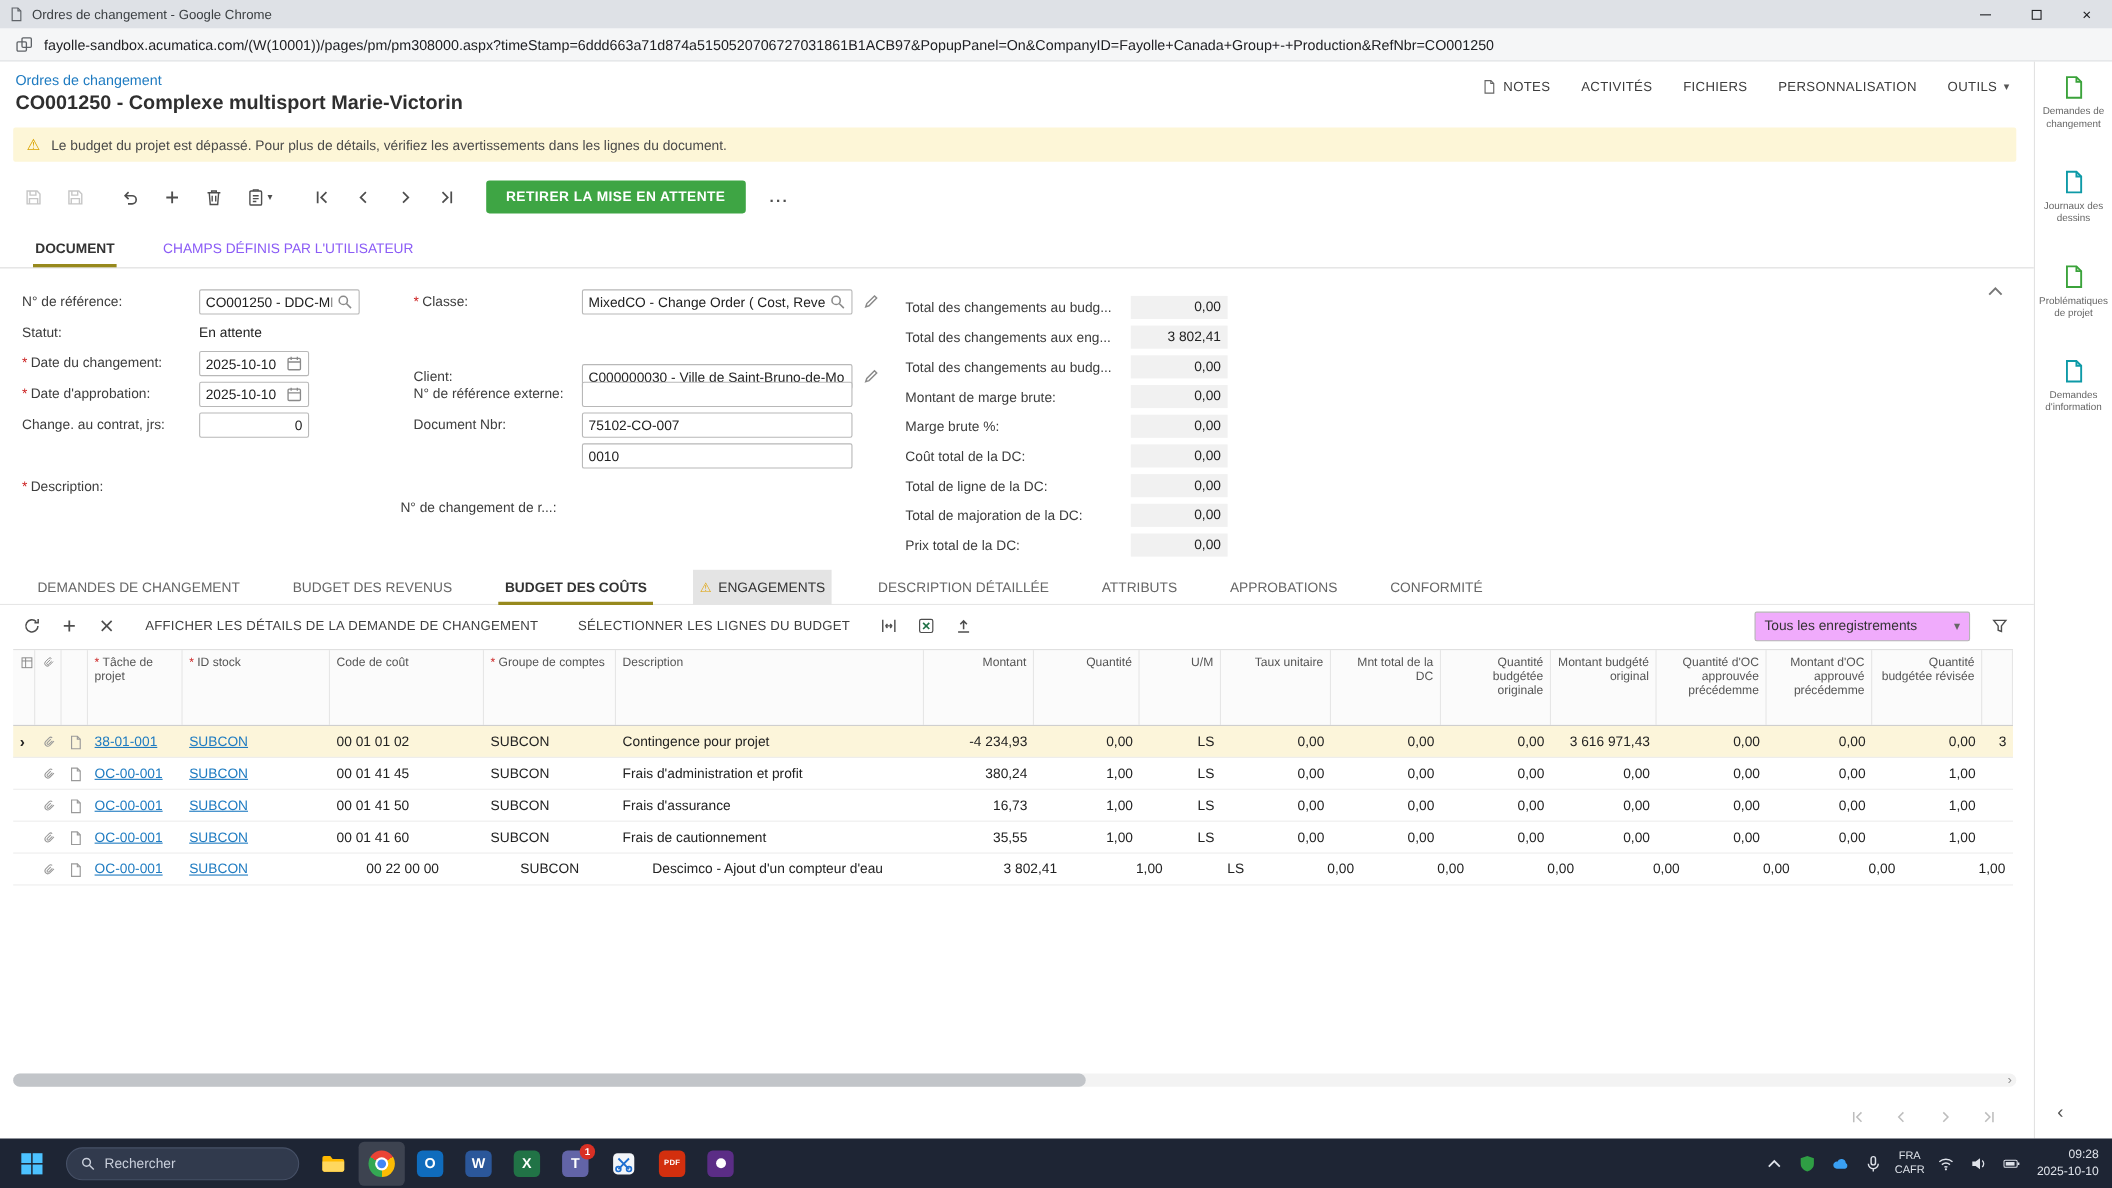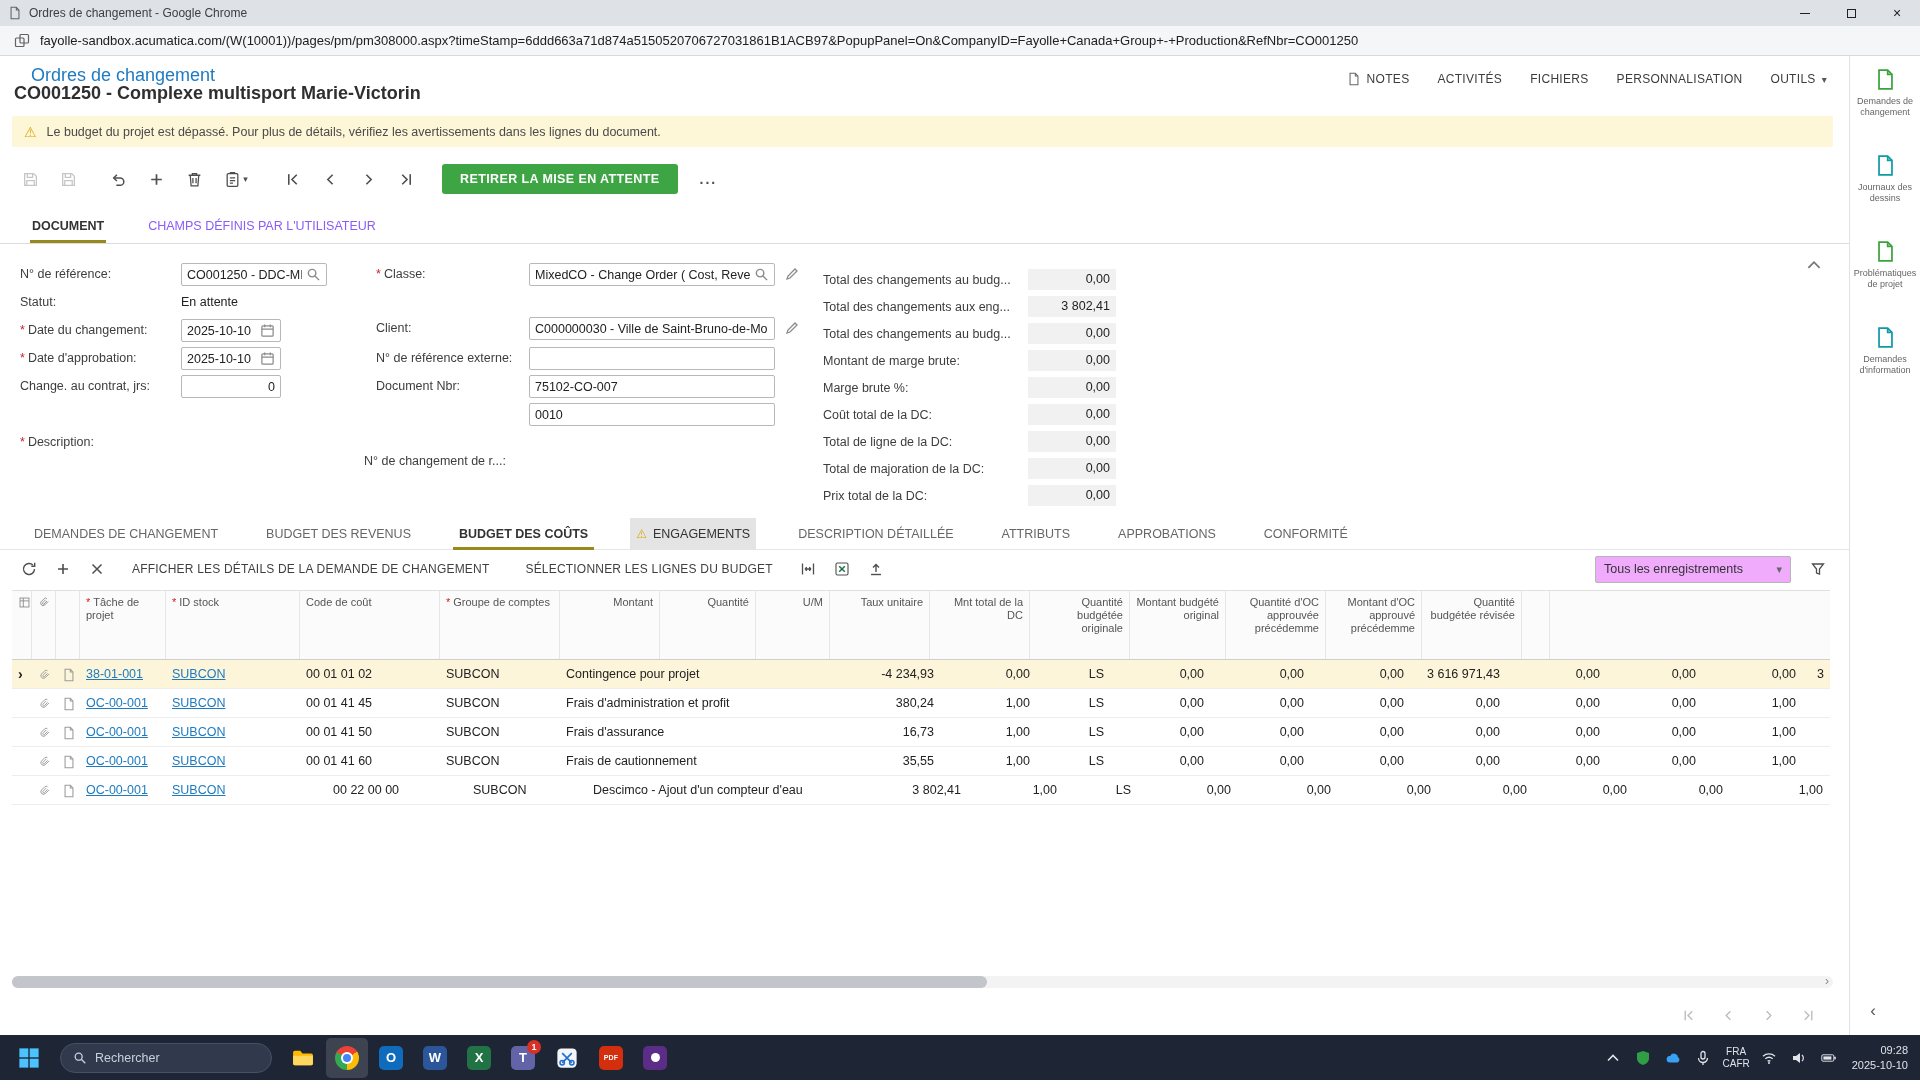--- a/index.html
+++ b/index.html
@@ -21,21 +21,21 @@
 .urlbar{position:absolute;top:26px;left:0;right:0;height:30px;background:#f5f6f7;border-bottom:1px solid #d7d9dd;display:flex;align-items:center;padding:0 14px;gap:10px}
 .url-ico{width:16px;height:16px;color:#5f6368}
 .url-text{font-size:13px;color:#202124;white-space:nowrap;overflow:hidden}
 
 
 .app{position:absolute;top:56px;left:0;width:1849px;bottom:45px;background:#fff}
 .side-panel{position:absolute;top:56px;right:0;width:71px;bottom:45px;border-left:1px solid #e2e2e2;background:#fff}
 
 
 .app-header{position:absolute;top:0;left:0;right:0;height:58px}
-.breadcrumb{position:absolute;left:31px;top:9px;font-size:18px;color:var(--link);text-decoration:none;cursor:pointer}
+.breadcrumb{position:absolute;left:14px;top:9px;font-size:13px;color:var(--link);text-decoration:none;cursor:pointer}
 .page-title{position:absolute;left:14px;top:27px;font-size:18px;font-weight:bold;color:#2f2f2f}
 .header-menu{position:absolute;right:22px;top:16px;display:flex;gap:28px;align-items:center}
 .menu-item{display:flex;align-items:center;gap:6px;font-size:12px;color:#3c3c3c;letter-spacing:.3px;cursor:pointer;white-space:nowrap}
 .mi-ico{width:14px;height:14px;color:#666}
 .caret{font-size:10px;color:#555}
 
 
 .warning-banner{position:absolute;left:12px;right:16px;top:60px;height:31px;background:#fdf6d7;display:flex;align-items:center;gap:10px;padding:0 12px;font-size:12.5px;color:#4a4a4a;border-radius:2px}
 .warn-ico{color:#d9a300;font-size:14px}
 
@@ -357,21 +357,21 @@
                 <path d="M9.5 9.5L14 14"></path>
               </svg>
             </span>
           </div>
           <span class="icn pedit" style="left: 784px;">
             <svg viewBox="0 0 16 16" fill="none" stroke="currentColor" stroke-width="1.3">
               <path d="M3 13l1-3 7-7 2 2-7 7-3 1z"></path>
             </svg>
           </span>
         </div>
-        <div class="frow" style="top: 72px;">
+        <div class="frow" style="top: 86px;">
           <label class="flabel" style="left: 376px; width: 148px;"><span>Client:</span></label>
           <div class="ffield text" style="left: 529px; width: 246px;">
             <span class="fval">C000000030 - Ville de Saint-Bruno-de-Mo</span>
           </div>
           <span class="icn pedit" style="left: 784px;">
             <svg viewBox="0 0 16 16" fill="none" stroke="currentColor" stroke-width="1.3">
               <path d="M3 13l1-3 7-7 2 2-7 7-3 1z"></path>
             </svg>
           </span>
         </div>
@@ -531,20 +531,21 @@
               </svg></span></div>
           <div class="g-hcell" style="width: 24px;"><span class="icn hico"><svg viewBox="0 0 16 16" fill="none" stroke="currentColor" stroke-width="1.1">
                 <path d="M10.8 3.2a2.2 2.2 0 0 0-3.1 0L3.9 7a3 3 0 0 0 4.2 4.2l4.5-4.5"></path>
                 <path d="M9.4 4.6L5.8 8.2a1.1 1.1 0 0 0 1.6 1.6l3.6-3.6"></path>
               </svg></span></div>
           <div class="g-hcell" style="width: 24px;"></div>
           <div class="g-hcell" style="width: 86px;"><span class="req">*</span><span>Tâche de projet</span></div>
           <div class="g-hcell" style="width: 134px;"><span class="req">*</span><span>ID stock</span></div>
           <div class="g-hcell" style="width: 140px;"><span>Code de coût</span></div>
           <div class="g-hcell" style="width: 120px;"><span class="req">*</span><span>Groupe de comptes</span></div>
+          <div class="g-hcell" style="width: 280px;"><span>Description</span></div>
           <div class="g-hcell r" style="width: 100px;"><span>Montant</span></div>
           <div class="g-hcell r" style="width: 96px;"><span>Quantité</span></div>
           <div class="g-hcell r" style="width: 74px;"><span>U/M</span></div>
           <div class="g-hcell r" style="width: 100px;"><span>Taux unitaire</span></div>
           <div class="g-hcell r" style="width: 100px;"><span>Mnt total de la DC</span></div>
           <div class="g-hcell r" style="width: 100px;"><span>Quantité budgétée originale</span></div>
           <div class="g-hcell r" style="width: 96px;"><span>Montant budgété original</span></div>
           <div class="g-hcell r" style="width: 100px;"><span>Quantité d'OC approuvée précédemme</span></div>
           <div class="g-hcell r" style="width: 96px;"><span>Montant d'OC approuvé précédemme</span></div>
           <div class="g-hcell r" style="width: 100px;"><span>Quantité budgétée révisée</span></div>

